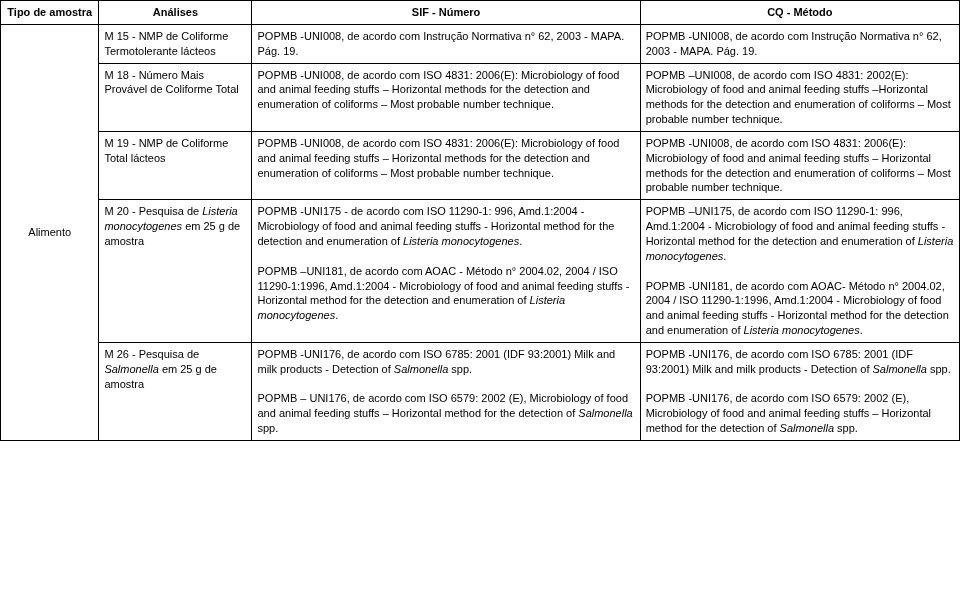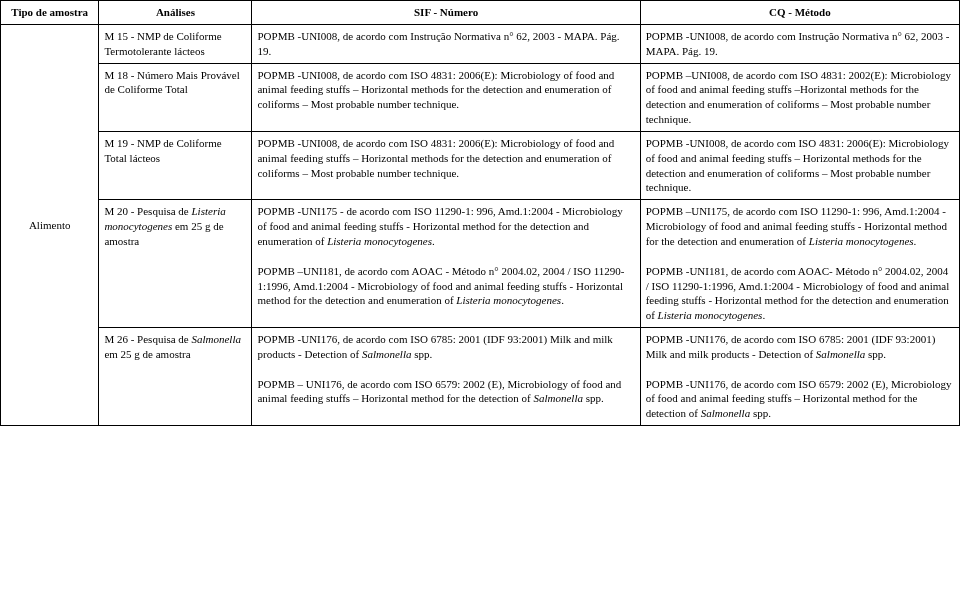--- a/index.html
+++ b/index.html
@@ -10,21 +10,20 @@
     body {
       font-family: Arial, Helvetica, sans-serif;
       font-size: 11px;
       background: #fff;
       color: #000;
     }
     table {
       width: 960px;
       border-collapse: collapse;
       table-layout: fixed;
-      font-family: Liberation Serif, serif;
     }
     th, td {
       border: 1px solid #000;
       padding: 4px 5px;
       vertical-align: top;
       font-size: 11px;
       line-height: 1.35;
     }
     th {
       text-align: center;

